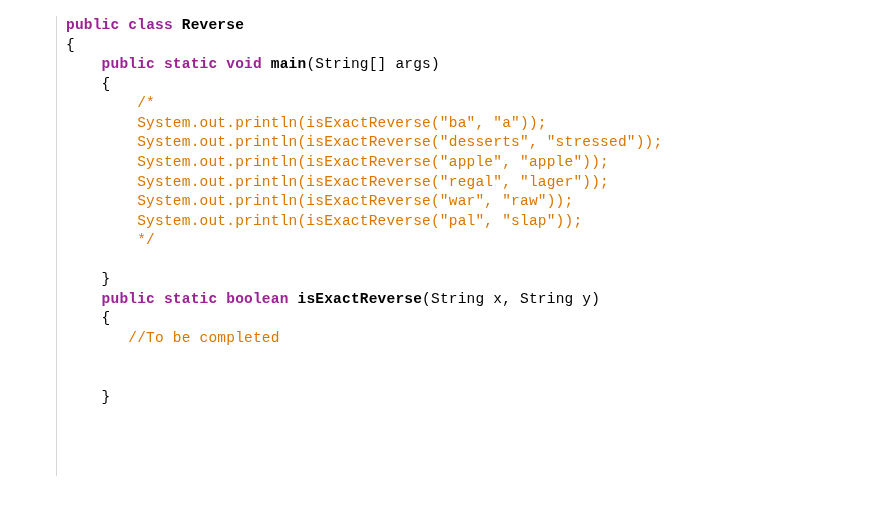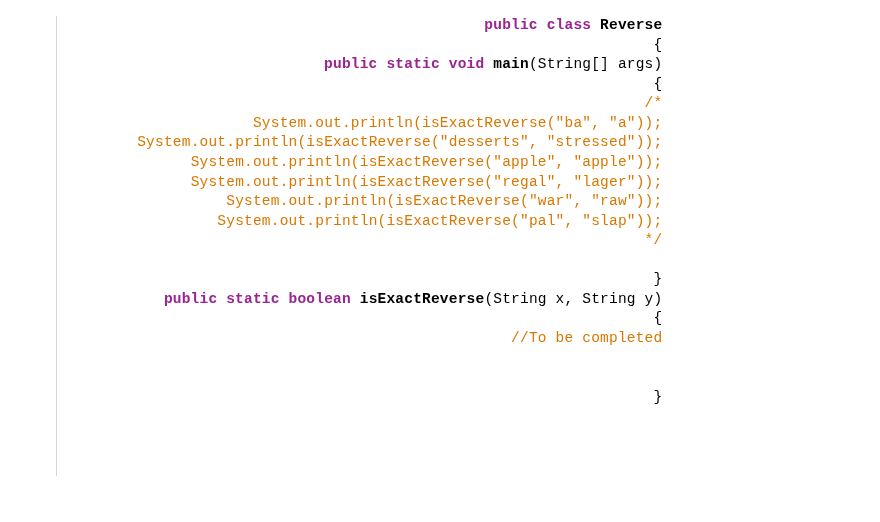--- a/index.html
+++ b/index.html
@@ -1,17 +1,16 @@
 <!DOCTYPE html>
 <html><head>
 <meta charset="utf-8">
 <style>
   * {
     box-sizing: border-box;
-    text-align: right;
   }
   body {
     margin: 0;
     padding: 0;
     background: #ffffff;
     font-family: "Menlo", "Monaco", "Consolas", "Courier New", monospace;
     font-size: 14.5px;
     line-height: 1.35;
     width: 880px;
     height: 522px;

